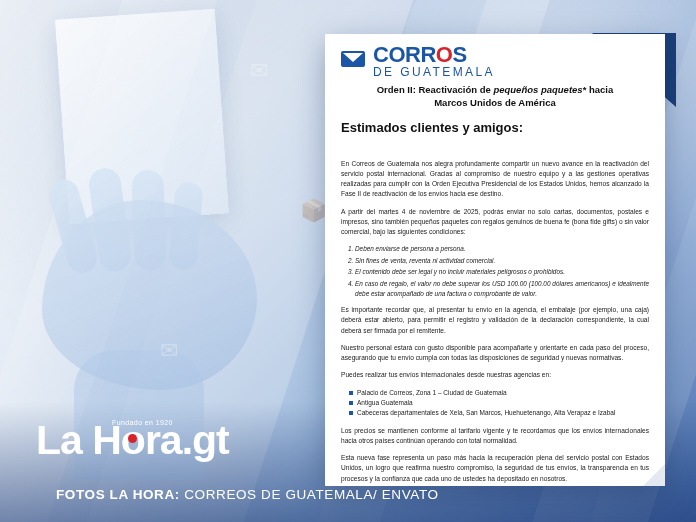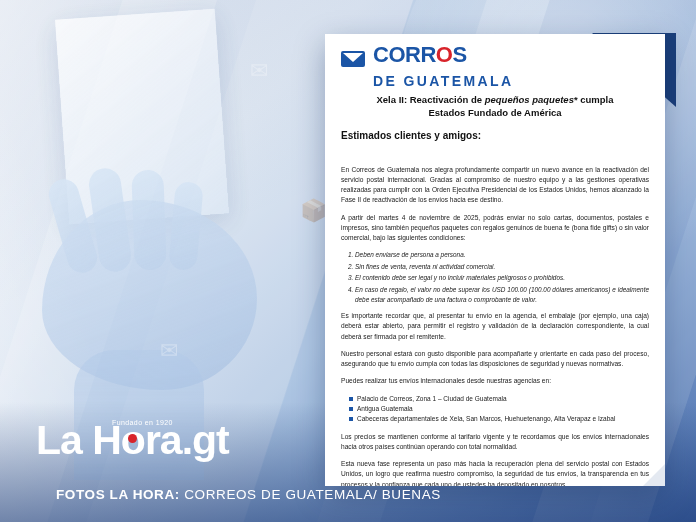--- a/index.html
+++ b/index.html
@@ -191,46 +191,46 @@
     line-height: 1;
   }
   .logo-word {
     font-size: 22px;
     font-weight: bold;
     letter-spacing: -0.5px;
     color: #1b55a6;
   }
   .logo-word .o-red { color: #d8232a; }
   .logo-sub {
-    font-size: 14px;
-    font-weight: bold;
+    font-size: 12px;
+    font-weight: normal;
     letter-spacing: 2.4px;
     color: #1b55a6;
-    margin-top: 8px;
+    margin-top: 0;
   }
 
   .doc-title {
     text-align: center;
     font-size: 11px;
     font-weight: bold;
     color: #111;
     margin: 2px 0 3px 0;
   }
   .doc-subtitle {
     text-align: center;
     font-size: 9.5px;
     font-weight: bold;
     color: #111;
     line-height: 1.35;
     margin-bottom: 10px;
   }
   .doc-subtitle em { }
 
   .salutation {
-    font-size: 10px;
+    font-size: 13px;
     font-weight: bold;
     color: #111;
     margin-bottom: 24px;
   }
   p.body {
     font-size: 6.6px;
     line-height: 1.55;
     color: #1a1a1a;
     text-align: justify;
     margin: 0 0 7px 0;
@@ -363,22 +363,22 @@
         <div class="env"></div>
       </div>
       <div class="logo-text">
         <div class="logo-word"><span>CORR</span><span class="o-red">O</span><span>S</span></div>
         <div class="logo-sub">DE GUATEMALA</div>
       </div>
     </div>
 
 
     <div class="doc-subtitle">
-      <span>Xela II: Reactivación de </span><em>pequeños paquetes</em><span>* cumpla</span><br>
-      <span>Estados Fundado de América</span>
+      <span>Orden II: Reactivación de </span><em>pequeños paquetes</em><span>* hacia</span><br>
+      <span>Marcos Unidos de América</span>
     </div>
 
     <div class="salutation">Estimados clientes y amigos:</div>
 
     <p class="body">En Correos de Guatemala nos alegra profundamente compartir un nuevo avance en la reactivación del servicio postal internacional. Gracias al compromiso de nuestro equipo y a las gestiones operativas realizadas para cumplir con la Orden Ejecutiva Presidencial de los Estados Unidos, hemos alcanzado la Fase II de reactivación de los envíos hacia ese destino.</p>
 
     <p class="body">A partir del martes 4 de noviembre de 2025, podrás enviar no solo cartas, documentos, postales e impresos, sino también pequeños paquetes con regalos genuinos de buena fe (bona fide gifts) o sin valor comercial, bajo las siguientes condiciones:</p>
 
     <ol class="conditions">
       <li>Deben enviarse de persona a persona.</li>
@@ -403,16 +403,16 @@
 
   </div>
 
   <div class="brand">
     <div class="brand-word"><span>La H</span><span class="dot-o">o</span><span>ra</span><span>.gt</span></div>
   </div>
   <div class="brand-founded">Fundado en 1920</div>
 
   <div class="credit">
     <b>FOTOS LA HORA:</b>
-    <span>CORREOS DE GUATEMALA/ BUENAS</span>
+    <span>CORREOS DE GUATEMALA/ ENVATO</span>
   </div>
 
 </div>
 
 </body></html>

